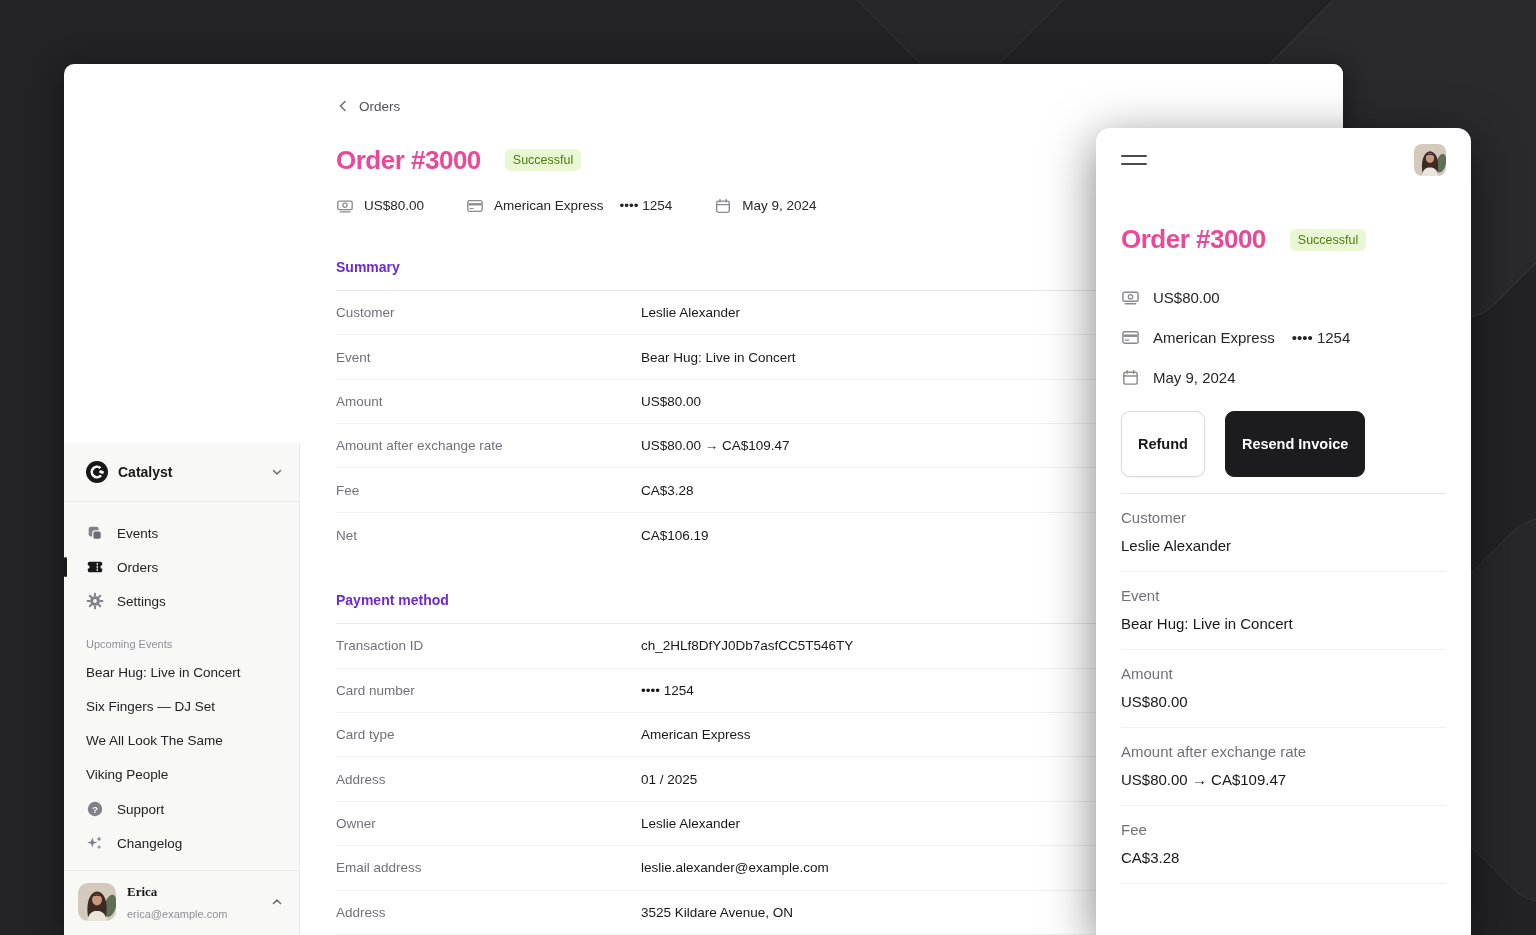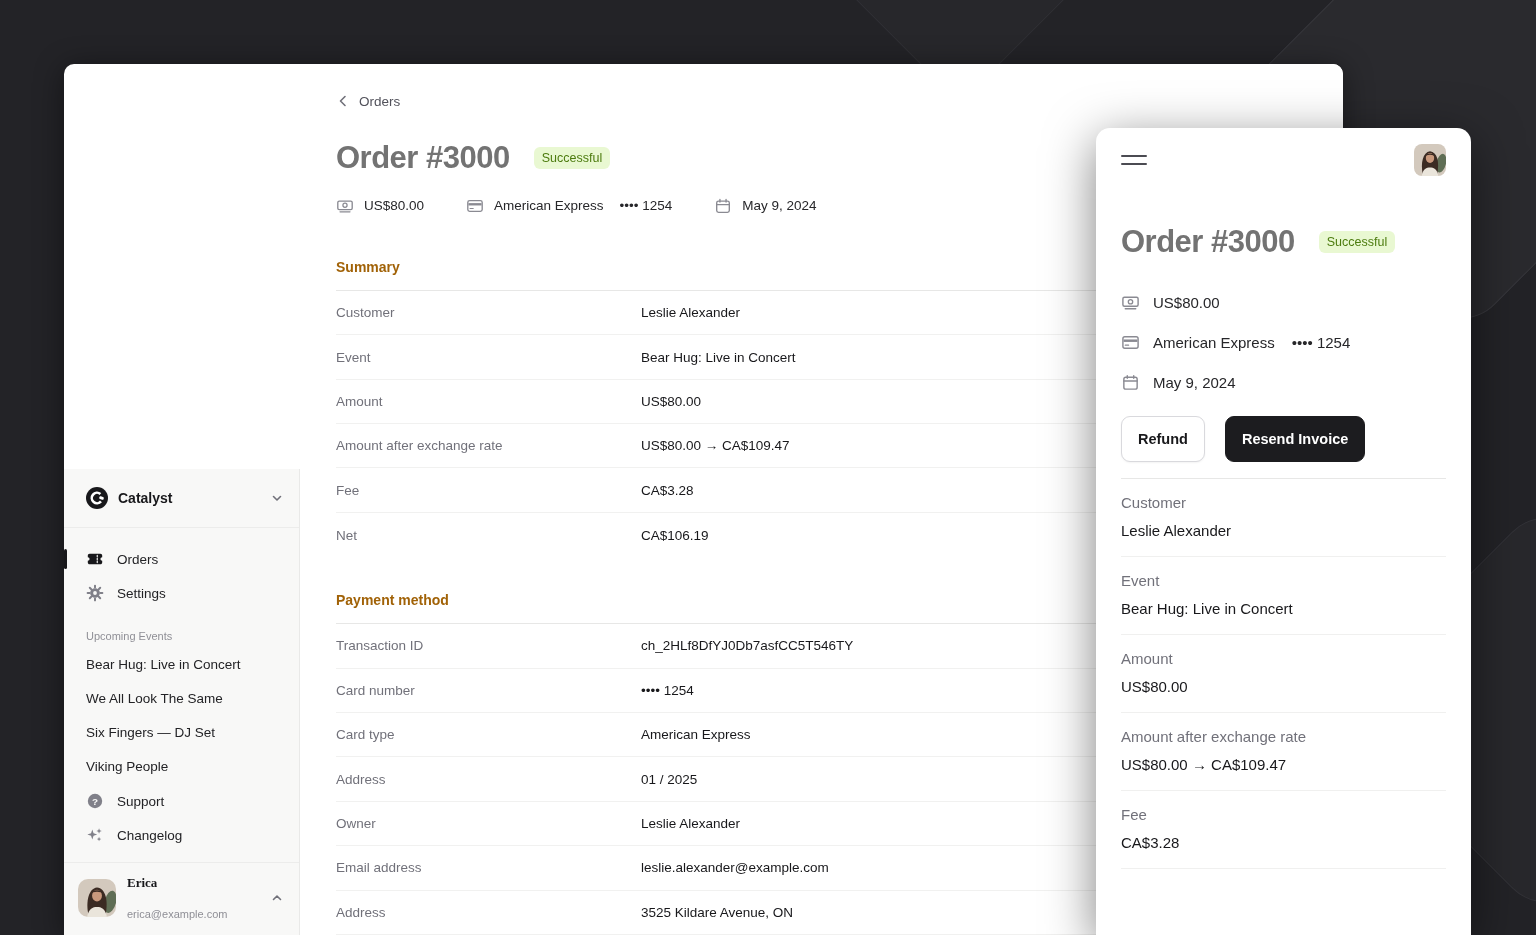--- a/index.html
+++ b/index.html
@@ -51,43 +51,43 @@
     border-radius:8px; cursor:pointer; line-height:18px;
   }
   .side-spacer { flex:1; }
   .side-footer { padding:0 12px 10px 12px; }
   .user-row {
     border-top:1px solid #ececeb; padding:12px 16px 14px 14px;
     display:flex; align-items:center; cursor:pointer;
   }
   .user-texts { margin-left:11px; }
   .user-name { font-size:13px; font-weight:600; color:#18181b; line-height:16px;font-family:Liberation Serif, serif; }
-  .user-email { font-size:11px; color:#8f8f96; line-height:14px; margin-top:16px; }
+  .user-email { font-size:11px; color:#8f8f96; line-height:14px; margin-top:7px; }
   .user-row .chev { margin-left:auto; }
   .avatar { border-radius:10px; overflow:hidden; display:block; }
 
   
   .main { flex:1; background:#ffffff; padding:41px 36px 0 36px; position:relative; }
   .breadcrumb { display:flex; align-items:center; cursor:pointer; width:max-content; }
   .breadcrumb-label { font-size:13.5px; font-weight:500; color:#52525b; margin-left:9px; }
   .title-row { display:flex; align-items:center; margin-top:31px; }
-  .page-title { font-size:31px; font-weight:700; letter-spacing:-0.5px; color:#737373; }
+  .page-title { font-size:26px; font-weight:700; letter-spacing:-0.5px; color:#ec4899; }
   .badge {
     margin-left:24px; background:#e9f8d2; color:#4d7c0f;
     font-size:12.5px; font-weight:500; padding:3px 8px; border-radius:6px; line-height:16px;
   }
   .meta-row { display:flex; align-items:center; margin-top:21px; }
   .meta-group { display:flex; align-items:center; margin-right:42px; }
   .meta-group .micon { margin-right:10px; display:flex; }
   .meta-text { font-size:13.5px; font-weight:500; color:#27272a; }
   .meta-text.gap { margin-left:16px; }
 
   .section { margin-top:44px; }
   .section.pm { margin-top:35px; }
-  .section-heading { font-size:14px; font-weight:700; color:#a16207; }
+  .section-heading { font-size:14px; font-weight:700; color:#6d28d9; }
   .section-rule { border:none; border-top:1px solid #e7e7e6; margin-top:15px; }
   .trow { display:flex; align-items:center; height:44.4px; border-bottom:1px solid #f1f1f0; }
   .tlabel { width:305px; min-width:305px; font-size:13.5px; color:#71717a; }
   .tvalue { font-size:13.5px; color:#18181b; }
 
   
   .side-card {
     position:absolute; left:1096px; top:128px; width:375px; height:807px;
     background:#ffffff; border-radius:14px 14px 0 0;
     box-shadow:0 12px 50px rgba(0,0,0,.5);
@@ -98,21 +98,21 @@
   .menu-icon span { display:block; height:2px; background:#4b4b52; border-radius:2px; }
   .card-title-row { display:flex; align-items:center; margin-top:48px; }
   .card-meta { margin-top:22px; }
   .card-meta-row { display:flex; align-items:center; height:40px; }
   .card-meta-row .micon { margin-right:13px; display:flex; }
   .card-meta-text { font-size:15px; font-weight:500; color:#27272a; }
   .card-meta-text.gap { margin-left:17px; }
   .card-buttons { display:flex; align-items:center; margin-top:14px; }
   .btn {
     font-family:inherit; font-size:14.5px; font-weight:600; border-radius:9px;
-    padding:12px 16px; cursor:pointer; line-height:20px;
+    padding:22px 16px; cursor:pointer; line-height:20px;
   }
   .btn.secondary {
     background:#ffffff; color:#18181b; border:1px solid #d9d9dd;
     box-shadow:0 1px 2px rgba(0,0,0,.05);
   }
   .btn.primary { background:#1c1c1f; color:#ffffff; border:1px solid #1c1c1f; margin-left:20px; }
   .card-section-heading { margin-top:50px; font-size:15.5px; font-weight:700; color:#121215; }
   .card-rule { border:none; border-top:1px solid #e7e7e6; margin-top:16px; }
   .drow { padding:13px 0 14px 0; border-bottom:1px solid #f0f0ef; }
   .dlabel { font-size:15px; color:#71717a; line-height:22px; }
@@ -141,20 +141,29 @@
       </span>
       <span class="brand-label">Catalyst</span>
       <span class="chev icon">
         <svg width="12" height="12" viewBox="0 0 12 12">
             <path d="M2.5 4.5 L6 8 L9.5 4.5" fill="none" stroke="#71717a" stroke-width="1.6" stroke-linecap="round" stroke-linejoin="round"></path>
           </svg>
       </span>
     </div>
 
     <nav class="nav">
+      <div class="nav-item">
+        <span class="icon">
+          <svg width="18" height="18" viewBox="0 0 20 20">
+            <rect x="3" y="3" width="11" height="11" rx="2.4" fill="#808089"></rect>
+            <rect x="7.6" y="7.6" width="9.4" height="9.4" rx="2.4" fill="#6b6b73" stroke="#f8f8f7" stroke-width="1.4"></rect>
+          </svg>
+        </span>
+        <span class="nav-label">Events</span>
+      </div>
       <div class="nav-item active">
         <span class="icon">
           <svg width="18" height="18" viewBox="0 0 20 20">
             <path d="M2 6.2 C2 5.1 2.9 4.2 4 4.2 H16 C17.1 4.2 18 5.1 18 6.2 V8 a2 2 0 0 0 0 4 V13.8 C18 14.9 17.1 15.8 16 15.8 H4 C2.9 15.8 2 14.9 2 13.8 V12 a2 2 0 0 0 0 -4 Z" fill="#18181b"></path>
             <path d="M12.5 6 v1.6 M12.5 9.2 v1.6 M12.5 12.4 v1.6" stroke="#f8f8f7" stroke-width="1.3" stroke-linecap="round" stroke-dasharray="1.6 1.6"></path>
           </svg>
         </span>
         <span class="nav-label">Orders</span>
       </div>
       <div class="nav-item">
@@ -166,22 +175,22 @@
             </g>
             <circle cx="10" cy="10" r="2.1" fill="#f8f8f7"></circle>
           </svg>
         </span>
         <span class="nav-label">Settings</span>
       </div>
     </nav>
 
     <div class="side-section-label">Upcoming Events</div>
     <div class="event-link">Bear Hug: Live in Concert</div>
+    <div class="event-link">Six Fingers — DJ Set</div>
     <div class="event-link">We All Look The Same</div>
-    <div class="event-link">Six Fingers — DJ Set</div>
     <div class="event-link">Viking People</div>
 
     <div class="side-spacer"></div>
 
     <div class="side-footer">
       <div class="nav-item">
         <span class="icon">
           <svg width="18" height="18" viewBox="0 0 20 20">
             <circle cx="10" cy="10" r="8" fill="#808089"></circle>
             <text x="10" y="14" font-family="Liberation Sans, sans-serif" font-size="11" font-weight="700" fill="#f8f8f7" text-anchor="middle">?</text>

